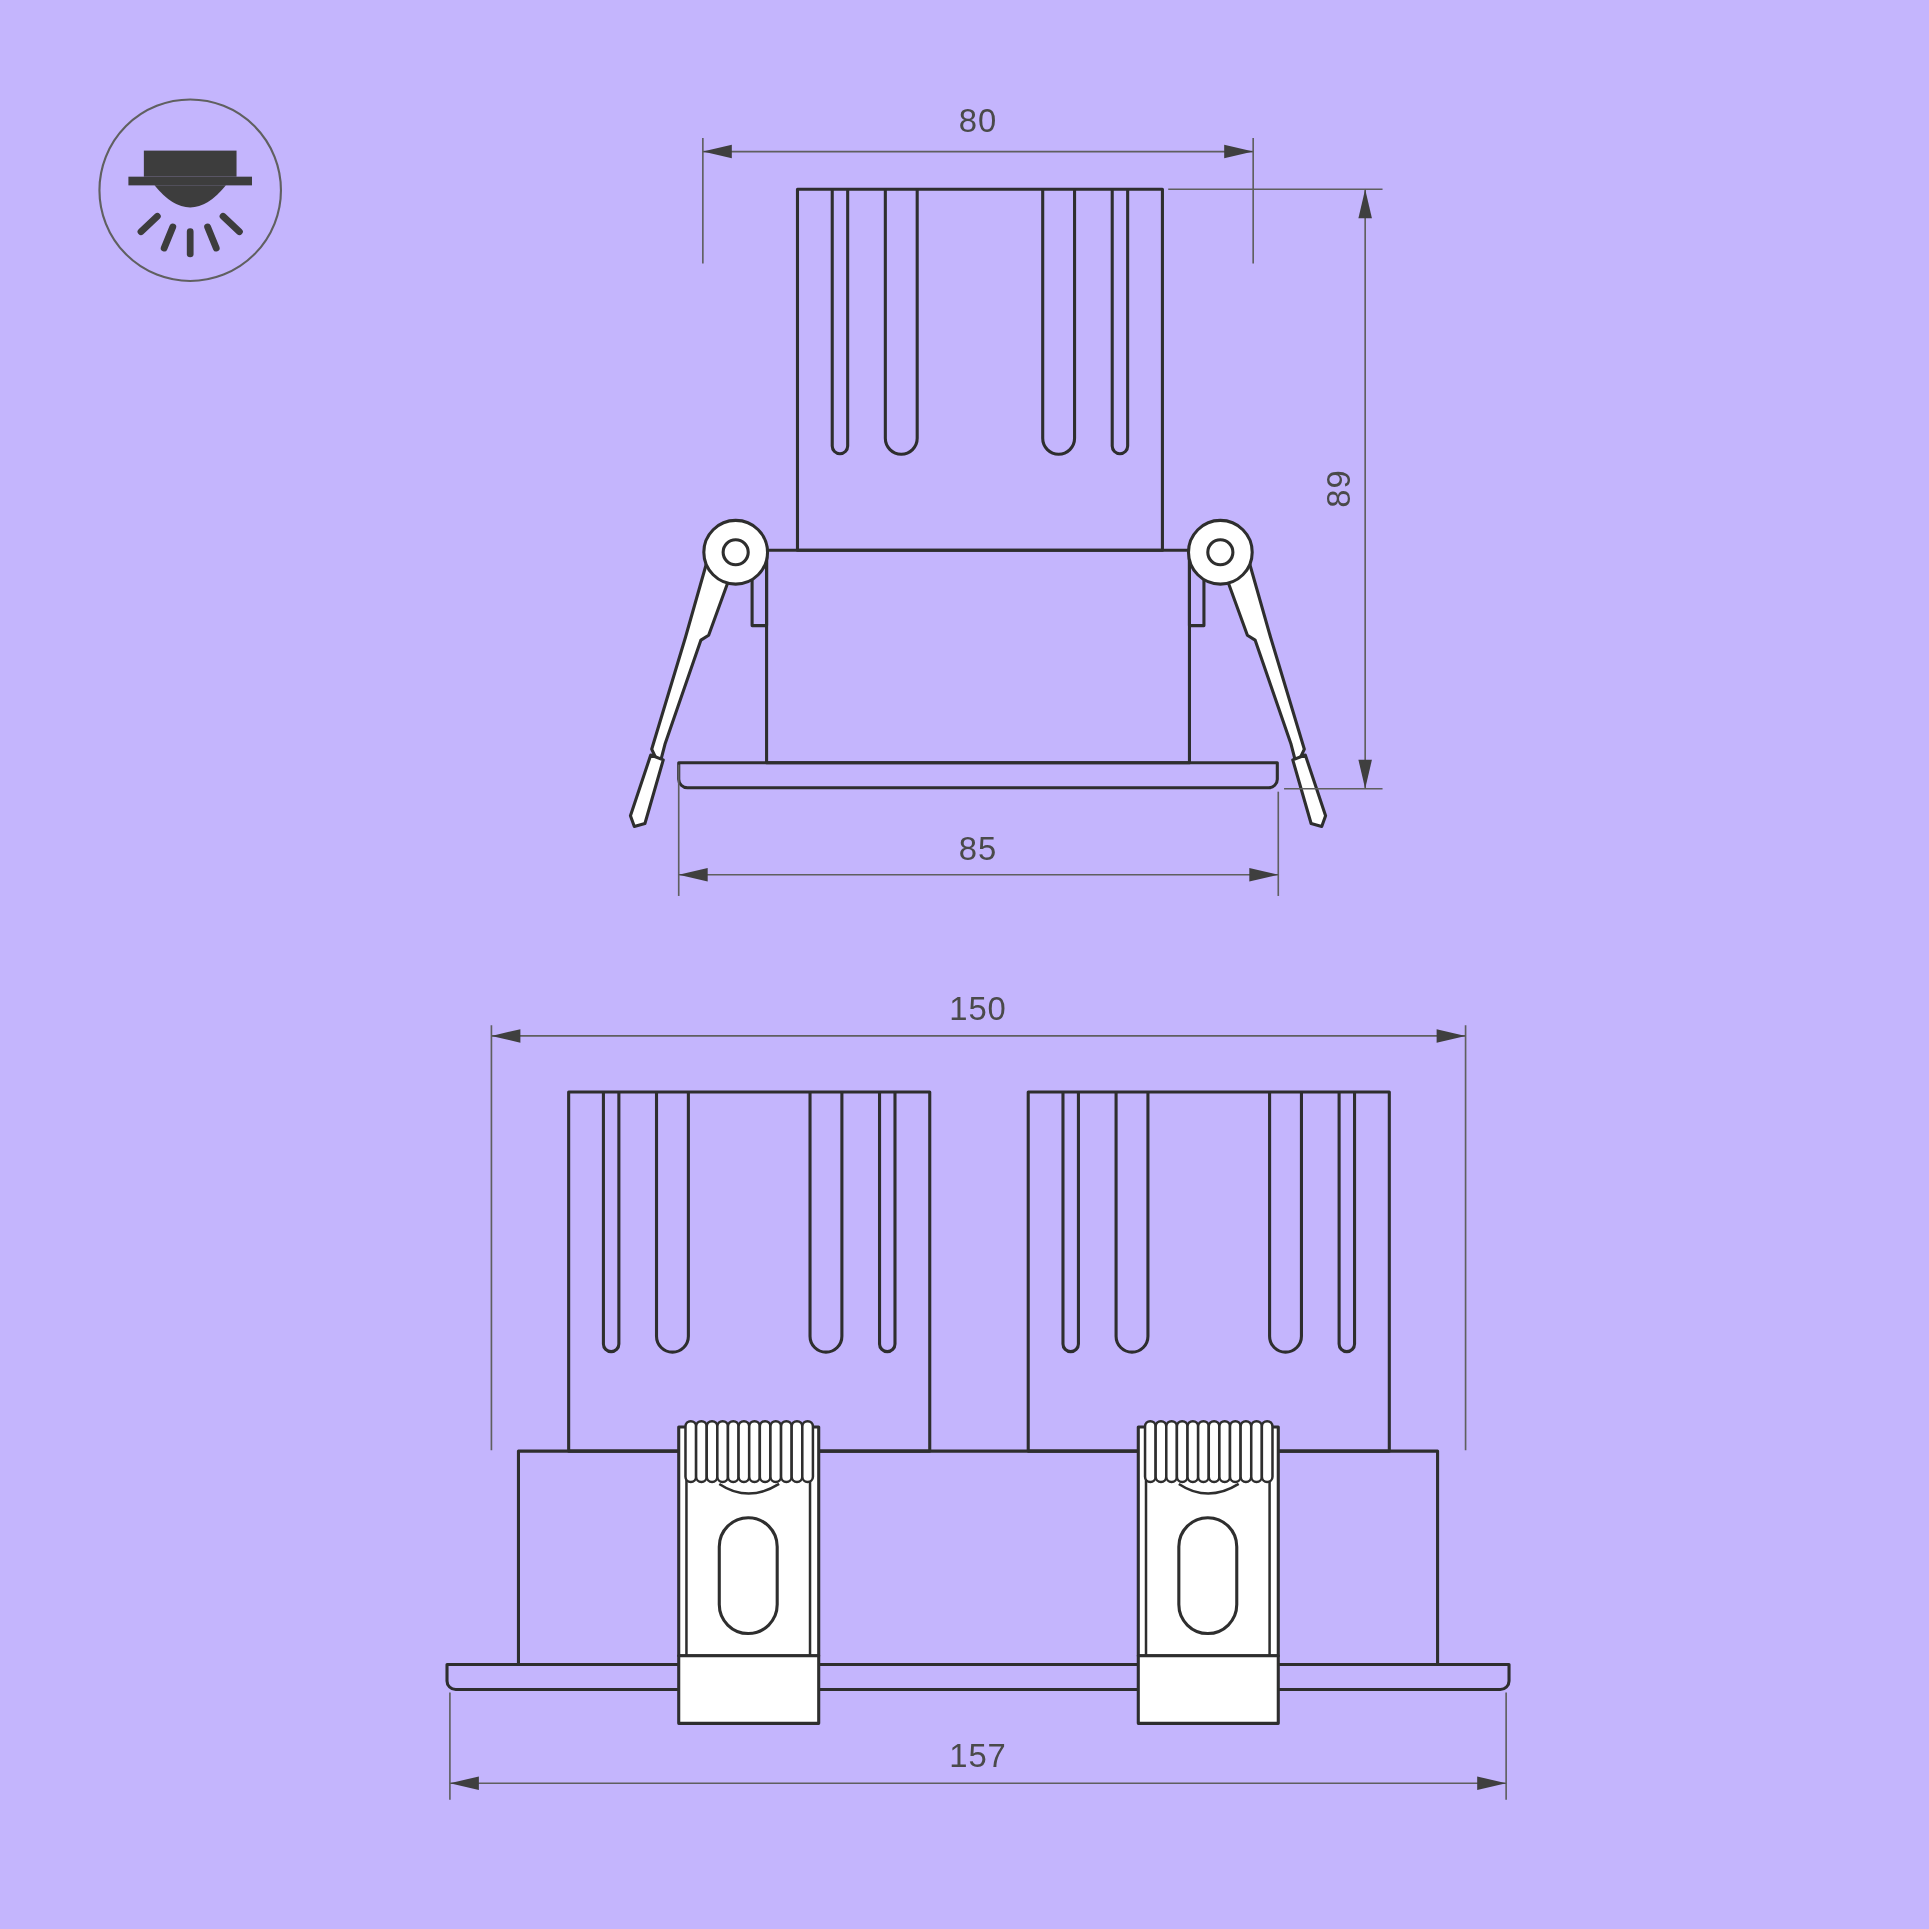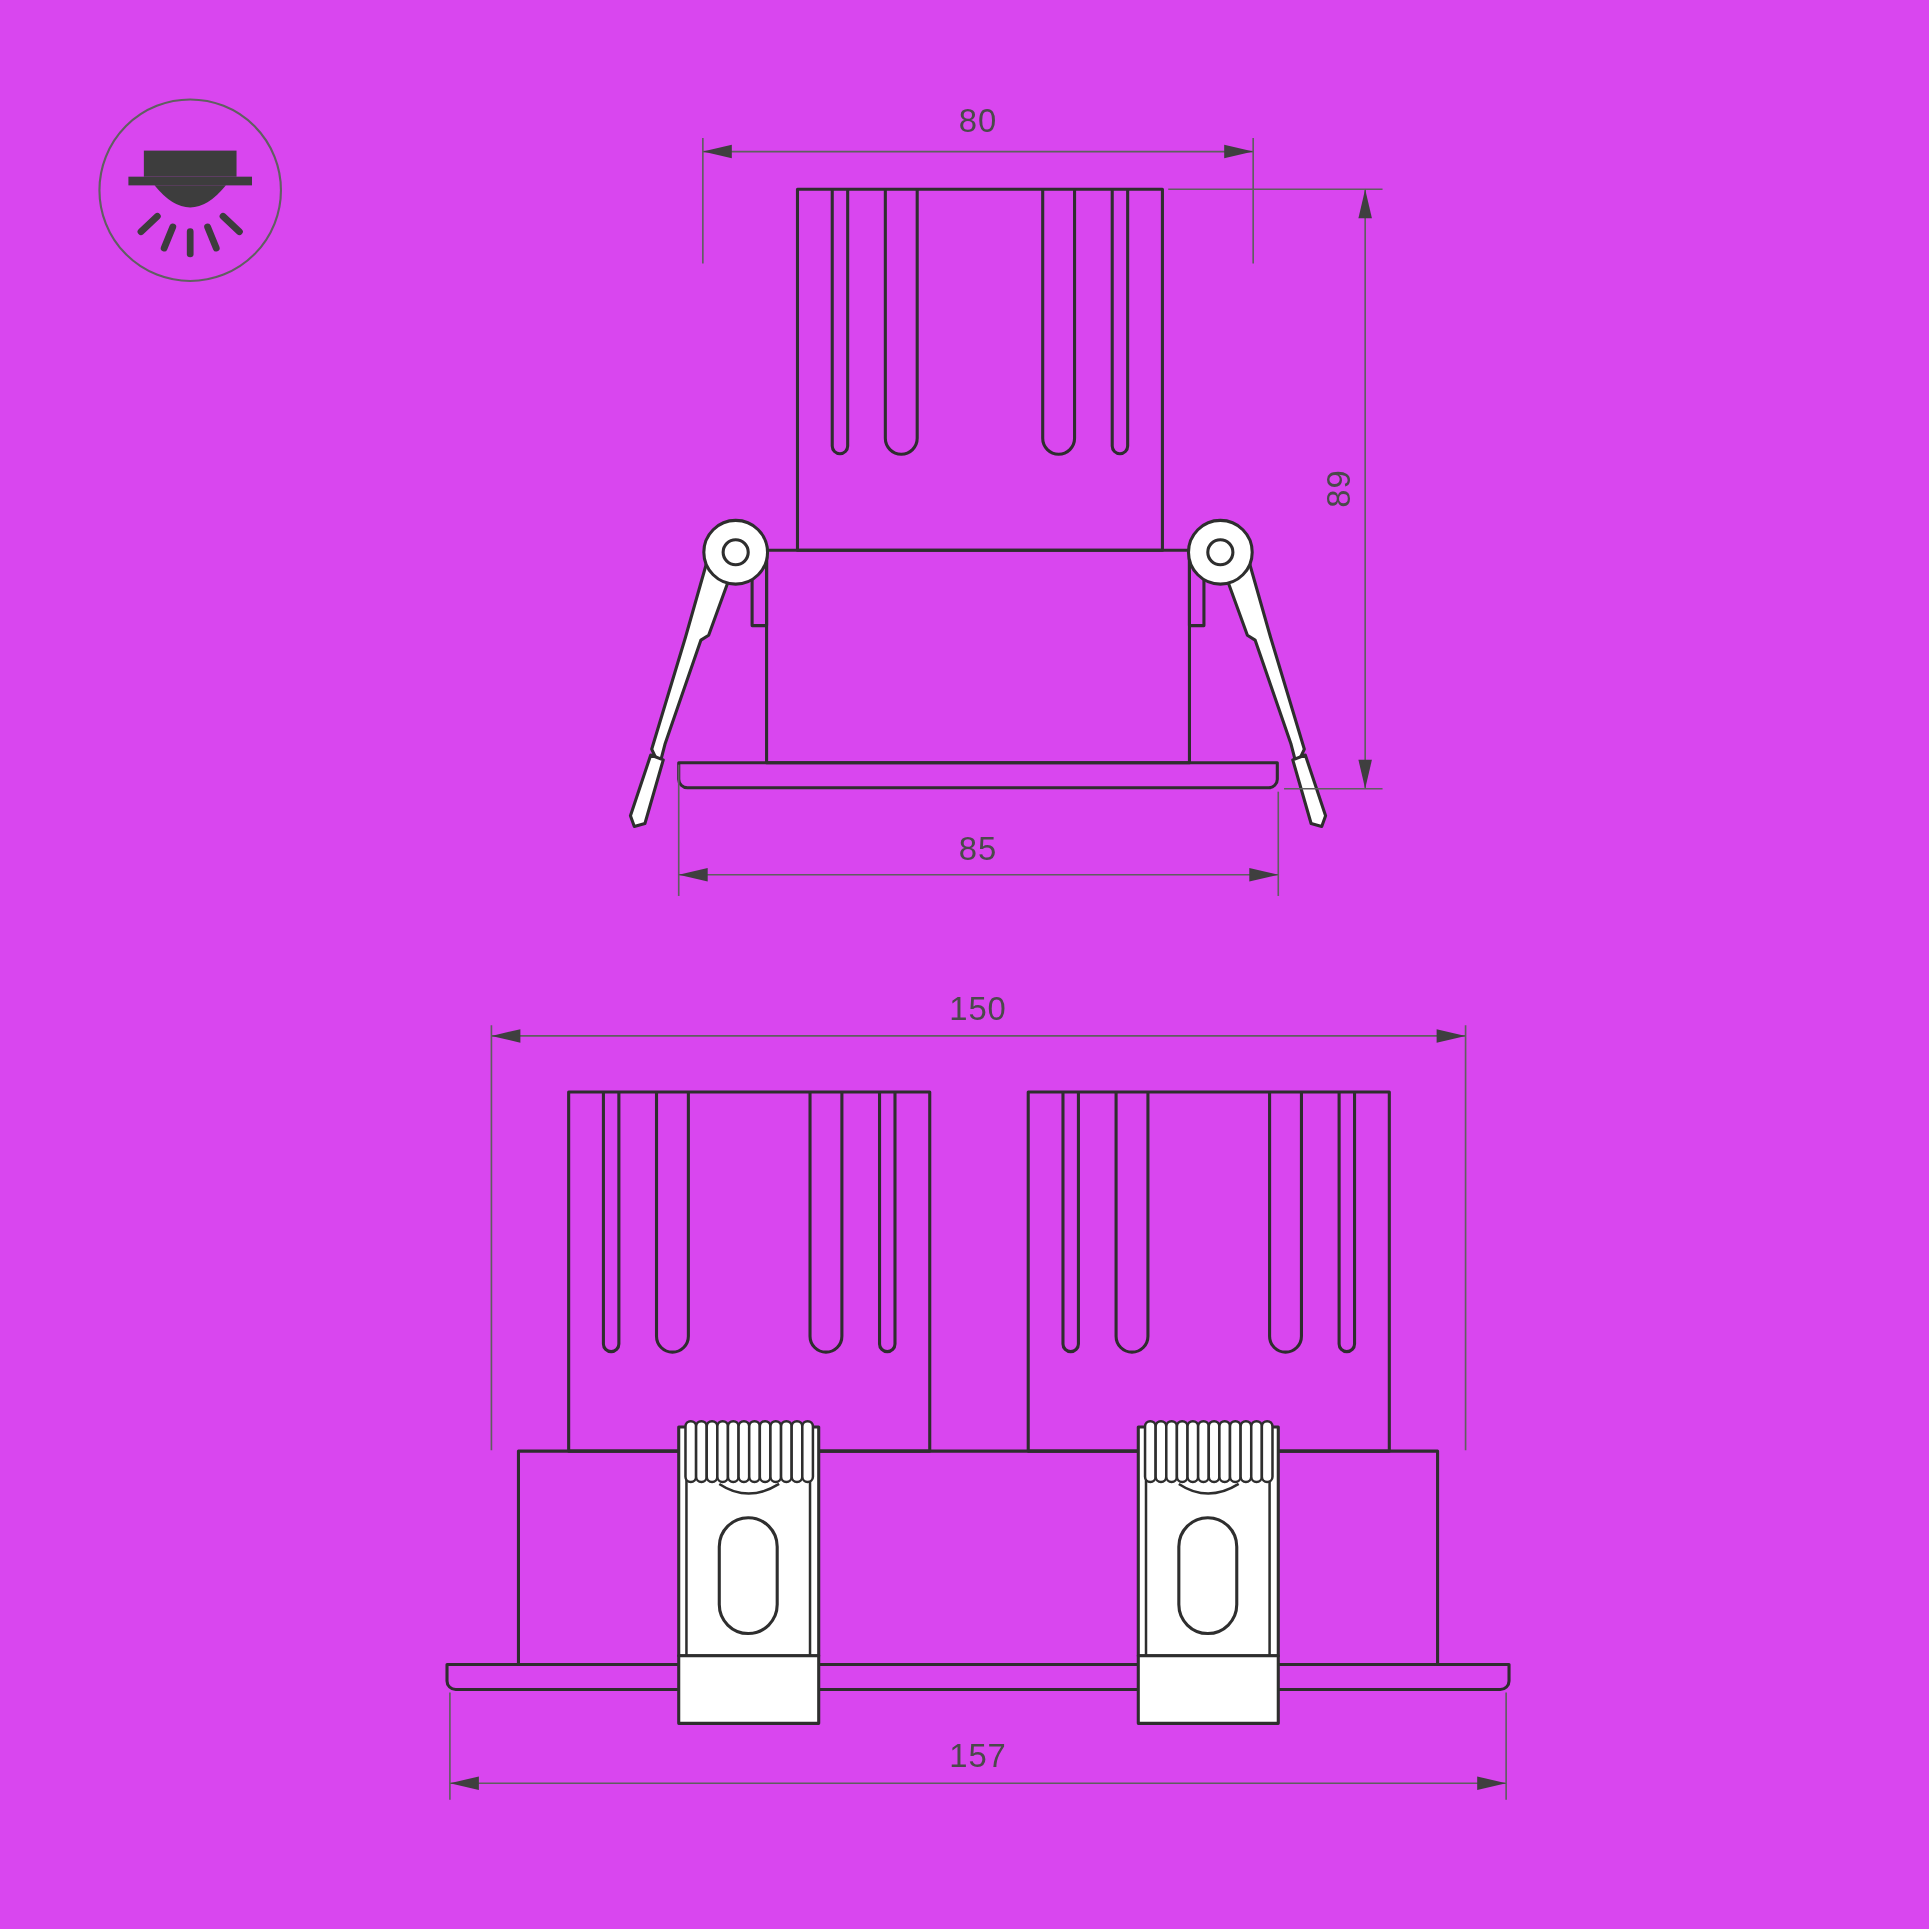--- a/index.html
+++ b/index.html
@@ -1,16 +1,16 @@
 <!DOCTYPE html>
 <html><head>
 <meta charset="utf-8">
 <style>
   html,body { margin:0; padding:0; background:#ffffff; }
-  .stage { width:1929px; height:1929px; position:relative; background:#d946ef;text-decoration:underline; }
+  .stage { width:1929px; height:1929px; position:relative; background:#c4b5fd;text-decoration:underline; }
   svg { display:block; width:1929px; height:1929px; }
   text { font-family:"Liberation Sans","DejaVu Sans",sans-serif; letter-spacing:1px; }
   .nf { fill:none; }
   .wf { fill:#ffffff; }
   .thin { stroke-width:2.6; }
 </style>
 </head>
 <body>
 
 <div class="stage">

